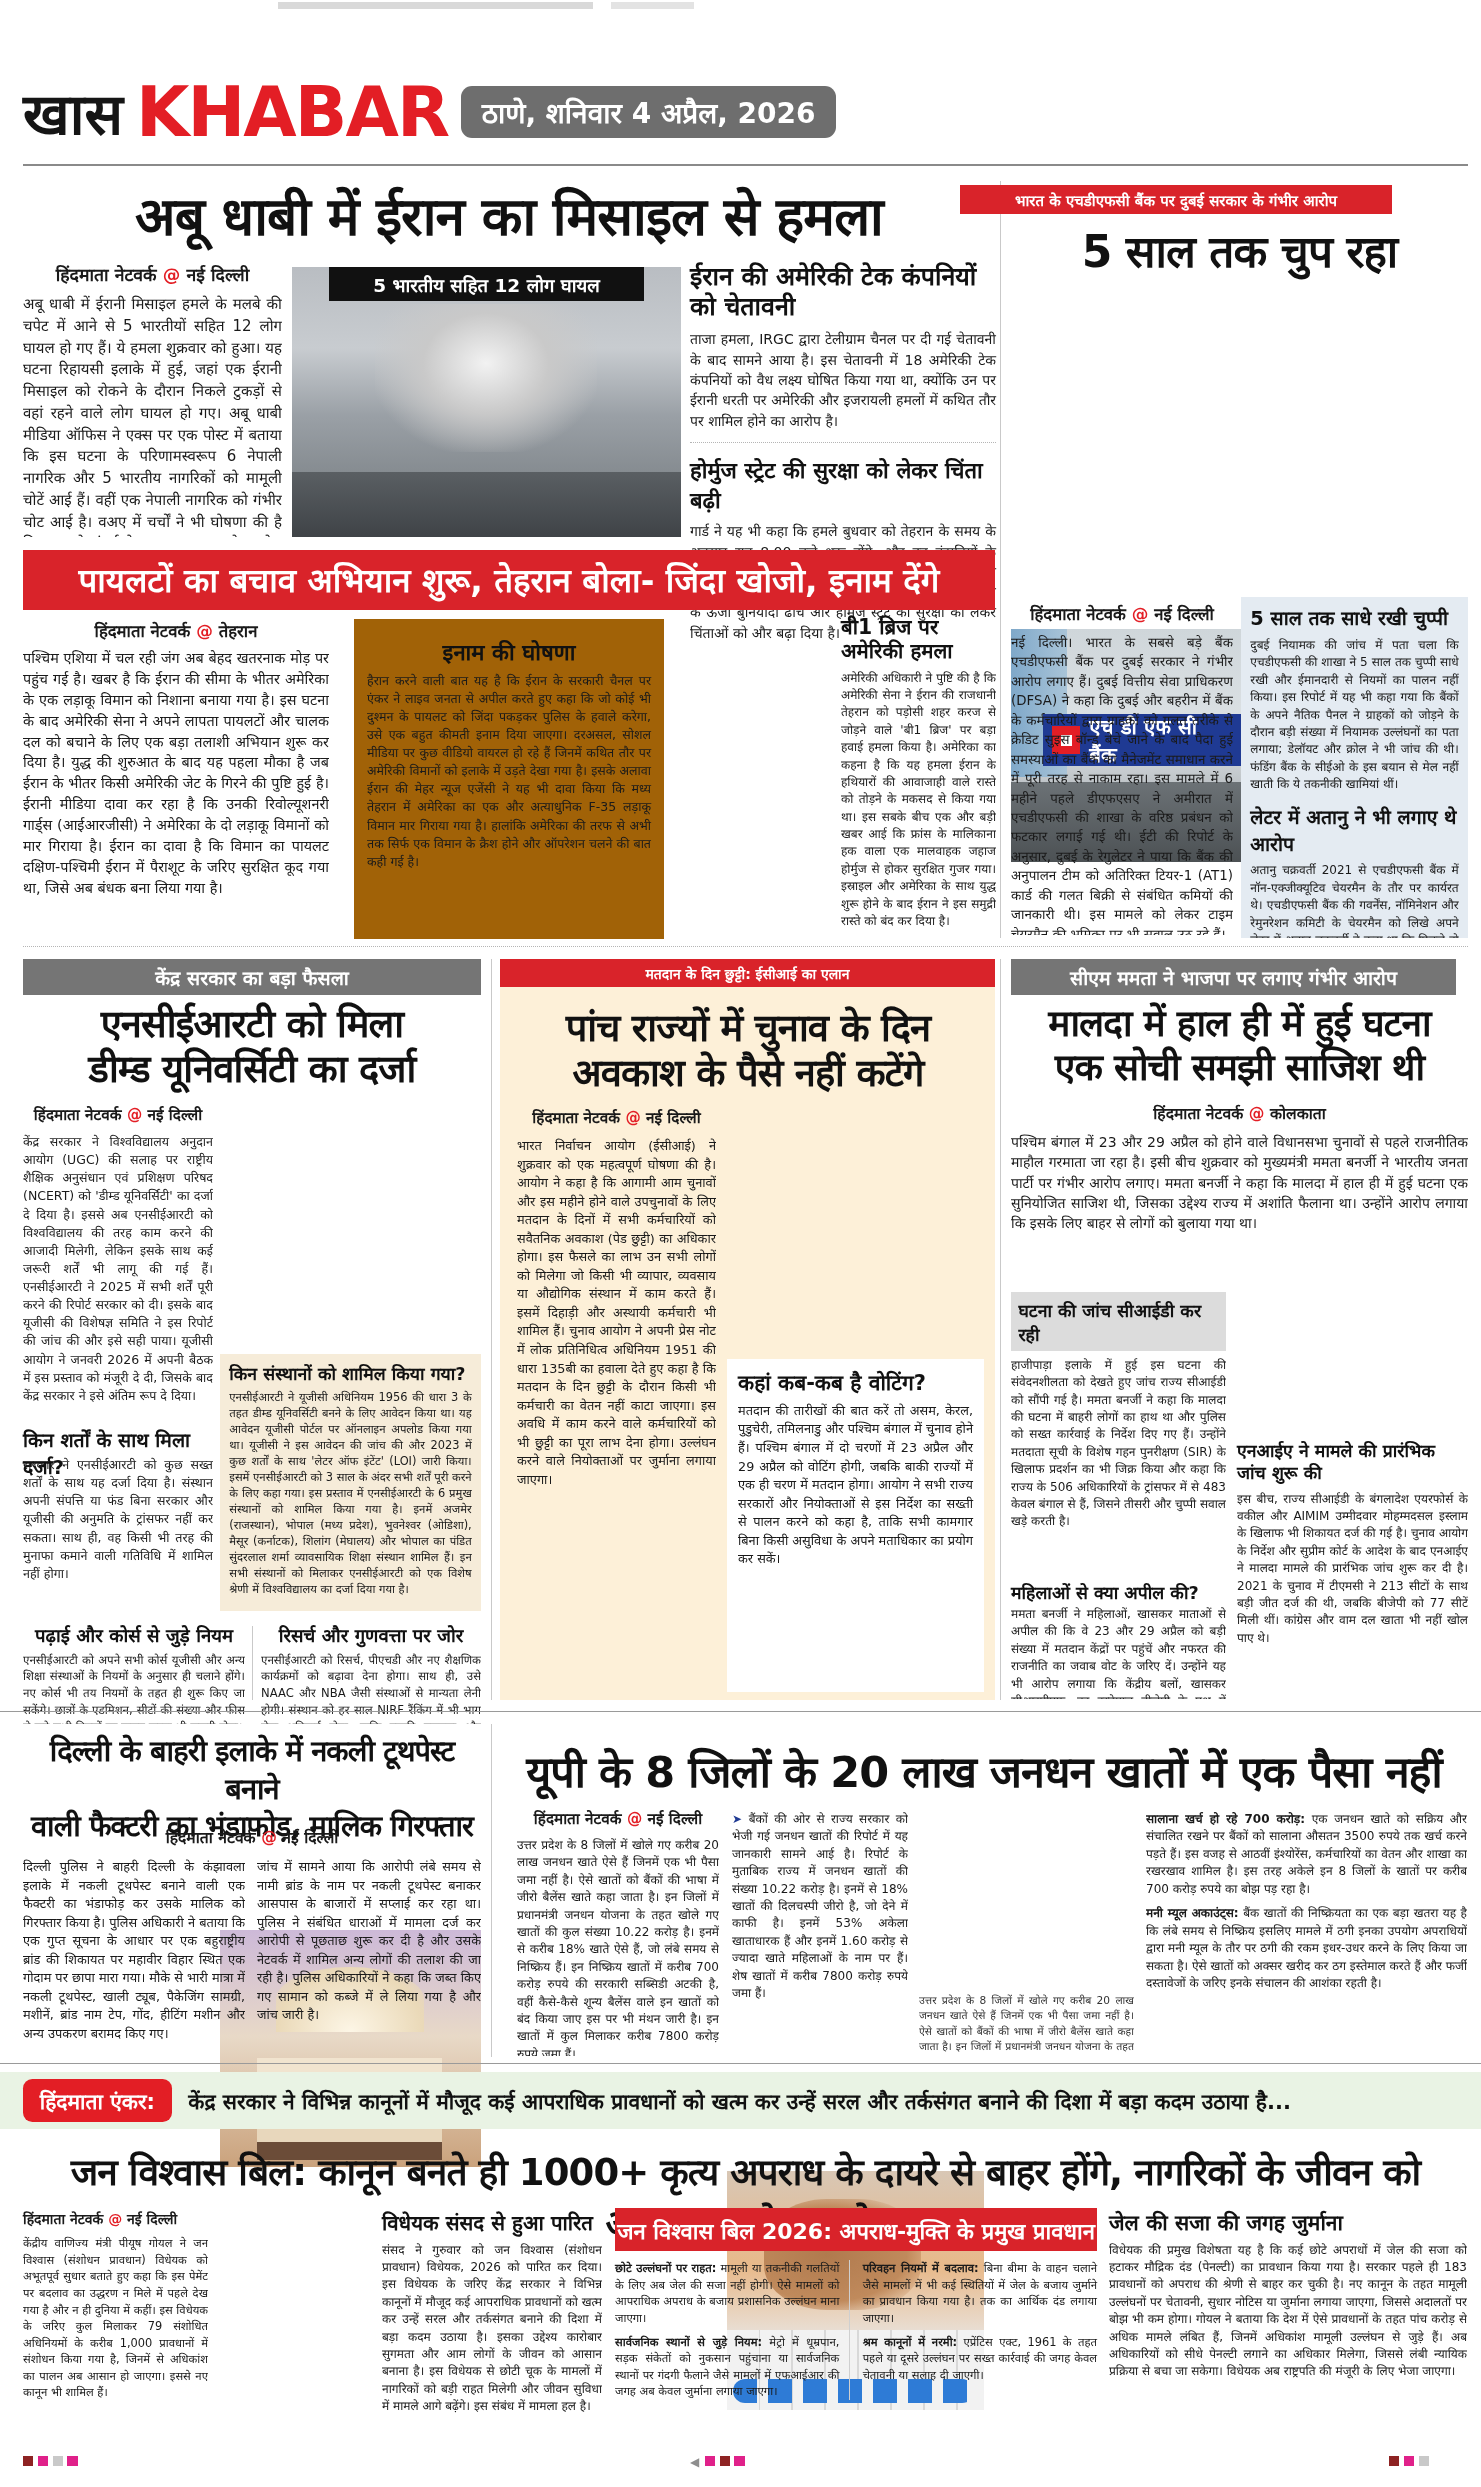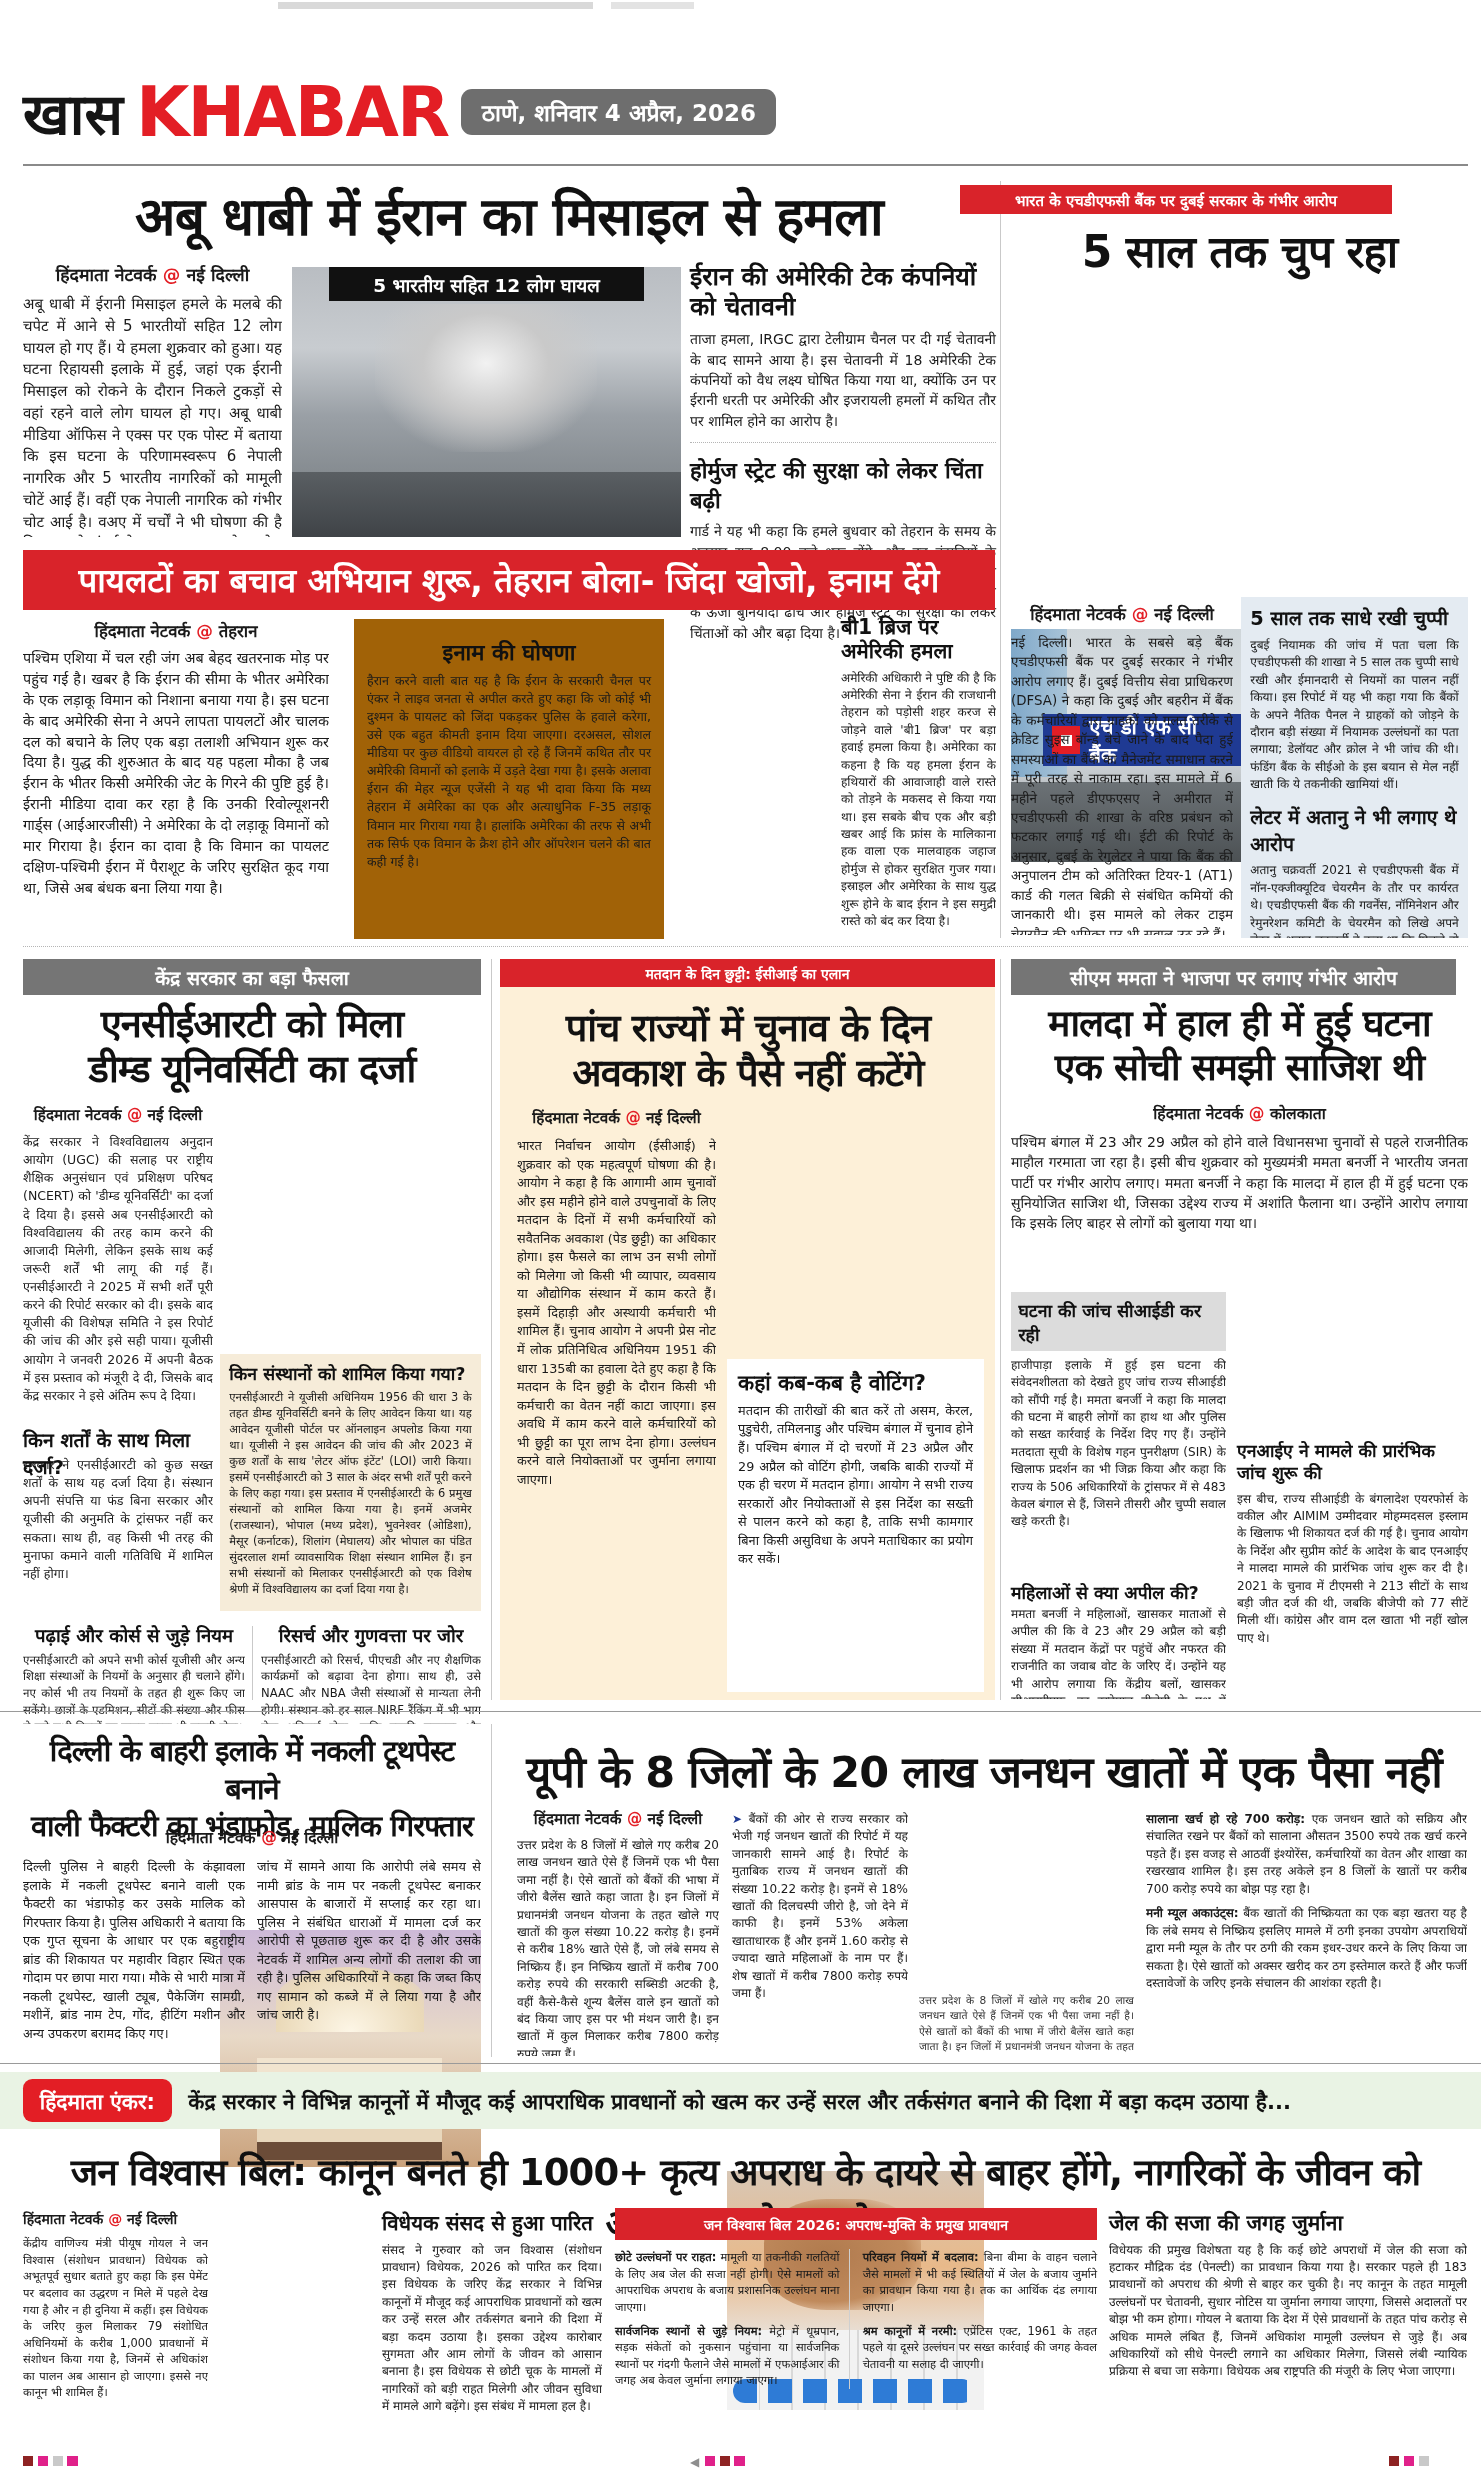--- a/index.html
+++ b/index.html
@@ -26,21 +26,21 @@
 
 <div class="page">
 
   <div class="abs" style="left:278px;top:1.9px;width:315px;height:7.4px;background:#d9d9d9;"></div>
   <div class="abs" style="left:611px;top:1.9px;width:83px;height:7.4px;background:#e3e3e3;"></div>
 
   <div class="abs" style="left:23px;top:72px;width:1445px;height:94px;border-bottom:2.8px solid #8a8a8a;">
     <div class="abs" style="left:0;top:0;display:flex;align-items:center;gap:13px;">
       <span style="font-size:57px;font-weight:900;color:#151515;">खास</span>
       <span style="font-size:69px;font-weight:900;color:#e31e25;letter-spacing:-1.9px;">KHABAR</span>
-      <span style="background:#6e6e6e;color:#fff;font-size:23px;font-weight:bold;padding:7.4px 20.4px;border-radius:11px;text-align:right;">ठाणे, शनिवार 4 अप्रैल, 2026</span>
+      <span style="background:#6e6e6e;color:#fff;font-size:28px;font-weight:bold;padding:7.4px 20.4px;border-radius:11px;text-align:right;">ठाणे, शनिवार 4 अप्रैल, 2026</span>
     </div>
   </div>
 
   <div class="abs headline-xl" style="left:23px;top:178px;width:972px;font-size:53px;">अबू धाबी में ईरान का मिसाइल से हमला</div>
 
   <div class="abs" style="left:23px;top:262px;width:259px;">
     <div class="byline"><span>हिंदमाता नेटवर्क</span> <span class="at">@</span> <span>नई दिल्ली</span></div>
   </div>
   <div class="abs jtext" style="left:23px;top:294px;width:259px;font-size:15px;height:243px;overflow:hidden;">अबू धाबी में ईरानी मिसाइल हमले के मलबे की चपेट में आने से 5 भारतीयों सहित 12 लोग घायल हो गए हैं। ये हमला शुक्रवार को हुआ। यह घटना रिहायसी इलाके में हुई, जहां एक ईरानी मिसाइल को रोकने के दौरान निकले टुकड़ों से वहां रहने वाले लोग घायल हो गए। अबू धाबी मीडिया ऑफिस ने एक्स पर एक पोस्ट में बताया कि इस घटना के परिणामस्वरूप 6 नेपाली नागरिक और 5 भारतीय नागरिकों को मामूली चोटें आई हैं। वहीं एक नेपाली नागरिक को गंभीर चोट आई है। वअए में चर्चों ने भी घोषणा की है कि चल रहे संघर्ष के कारण, सरकार के आदेश का पालन करते हुए वे रविवार को बंद रहेंगे।</div>
 
@@ -236,21 +236,21 @@
     <div class="byline" style="font-size:14px;text-align:left;"><span>हिंदमाता नेटवर्क</span> <span class="at">@</span> <span>नई दिल्ली</span></div>
     <div class="jtext" style="font-size:11.4px;height:196px;overflow:hidden;">केंद्रीय वाणिज्य मंत्री पीयूष गोयल ने जन विश्वास (संशोधन प्रावधान) विधेयक को अभूतपूर्व सुधार बताते हुए कहा कि इस पेमेंट पर बदलाव का उद्धरण न मिले में पहले देख गया है और न ही दुनिया में कहीं। इस विधेयक के जरिए कुल मिलाकर 79 संशोधित अधिनियमों के करीब 1,000 प्रावधानों में संशोधन किया गया है, जिनमें से अधिकांश का पालन अब आसान हो जाएगा। इससे नए कानून भी शामिल हैं।</div>
   </div>
 
   <div class="abs" style="left:382px;top:2208px;width:220px;">
     <div class="subhead" style="font-size:20.4px;margin-bottom:5.6px;">विधेयक संसद से हुआ पारित</div>
     <div class="jtext" style="font-size:12px;height:194px;overflow:hidden;">संसद ने गुरुवार को जन विश्वास (संशोधन प्रावधान) विधेयक, 2026 को पारित कर दिया। इस विधेयक के जरिए केंद्र सरकार ने विभिन्न कानूनों में मौजूद कई आपराधिक प्रावधानों को खत्म कर उन्हें सरल और तर्कसंगत बनाने की दिशा में बड़ा कदम उठाया है। इसका उद्देश्य कारोबार सुगमता और आम लोगों के जीवन को आसान बनाना है। इस विधेयक से छोटी चूक के मामलों में नागरिकों को बड़ी राहत मिलेगी और जीवन सुविधा में मामले आगे बढ़ेंगे। इस संबंध में मामला हल है।</div>
   </div>
 
   <div class="abs" style="left:615px;top:2208px;width:482px;height:222px;">
-    <div class="center" style="background:#d9232a;color:#fff;font-weight:900;font-size:14px;padding:6.5px 0;">जन विश्वास बिल 2026: अपराध-मुक्ति के प्रमुख प्रावधान</div>
+    <div class="center" style="background:#d9232a;color:#fff;font-weight:900;font-size:22px;padding:6.5px 0;">जन विश्वास बिल 2026: अपराध-मुक्ति के प्रमुख प्रावधान</div>
     <div style="display:flex;gap:13px;margin-top:9.3px;">
       <div style="width:50%;border-right:0.9px solid #cfcfcf;padding-right:9.3px;">
         <div class="jtext" style="font-size:11.4px;margin-bottom:7.4px;"><span style="font-weight:900;">छोटे उल्लंघनों पर राहत:</span><span> मामूली या तकनीकी गलतियों के लिए अब जेल की सजा नहीं होगी। ऐसे मामलों को आपराधिक अपराध के बजाय प्रशासनिक उल्लंघन माना जाएगा।</span></div>
         <div class="jtext" style="font-size:11.4px;"><span style="font-weight:900;">सार्वजनिक स्थानों से जुड़े नियम:</span><span> मेट्रो में धूम्रपान, सड़क संकेतों को नुकसान पहुंचाना या सार्वजनिक स्थानों पर गंदगी फैलाने जैसे मामलों में एफआईआर की जगह अब केवल जुर्माना लगाया जाएगा।</span></div>
       </div>
       <div style="width:50%;">
         <div class="jtext" style="font-size:11.4px;margin-bottom:7.4px;"><span style="font-weight:900;">परिवहन नियमों में बदलाव:</span><span> बिना बीमा के वाहन चलाने जैसे मामलों में भी कई स्थितियों में जेल के बजाय जुर्माने का प्रावधान किया गया है। तक का आर्थिक दंड लगाया जाएगा।</span></div>
         <div class="jtext" style="font-size:11.4px;"><span style="font-weight:900;">श्रम कानूनों में नरमी:</span><span> एप्रेंटिस एक्ट, 1961 के तहत पहले या दूसरे उल्लंघन पर सख्त कार्रवाई की जगह केवल चेतावनी या सलाह दी जाएगी।</span></div>
       </div>
     </div>

